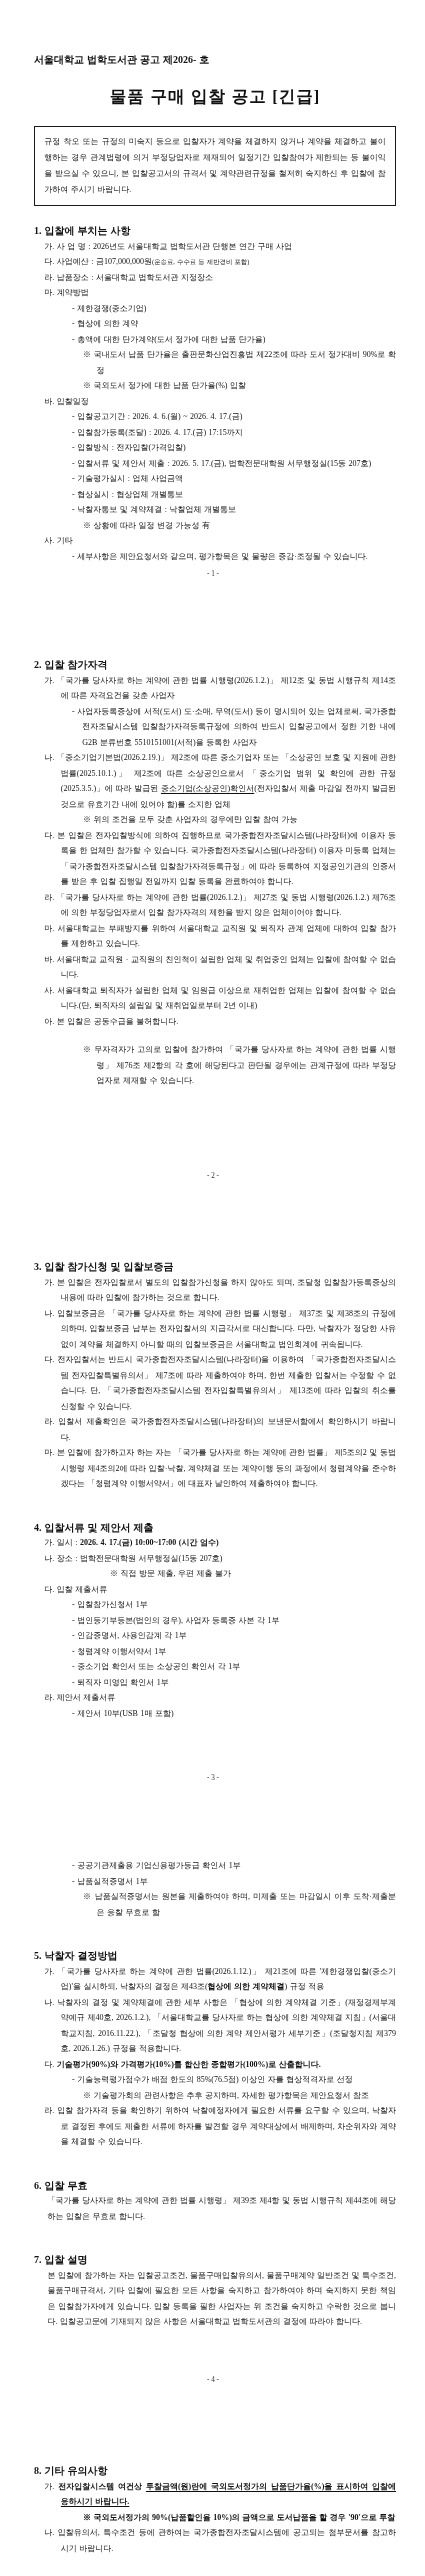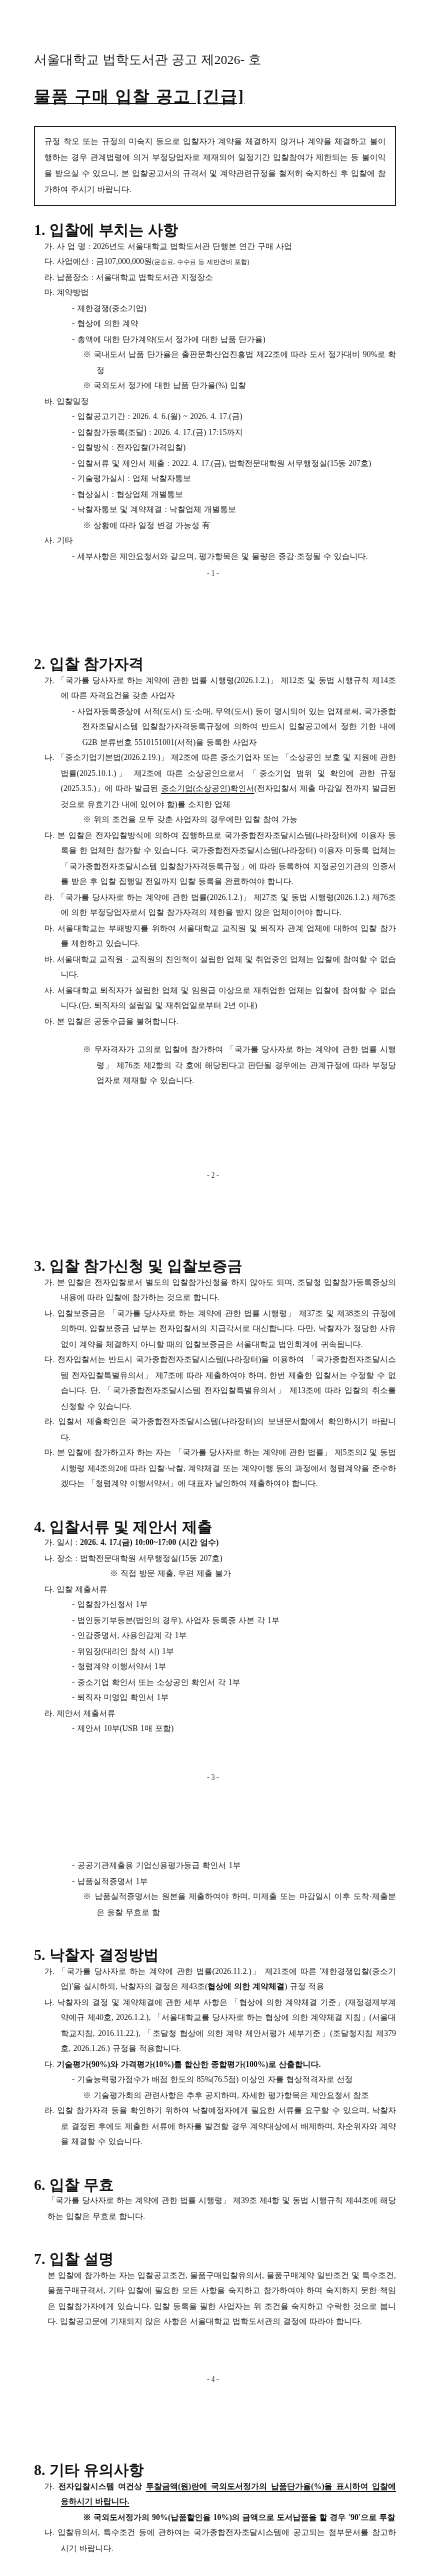--- a/index.html
+++ b/index.html
@@ -1,23 +1,23 @@
 <!DOCTYPE html>
 <html style="font-size:8.2px"><head>
 <meta charset="utf-8">
 <style>
   html,body{margin:0;padding:0;background:#ffffff;}
   body{width:426px;font-family:"Liberation Serif","DejaVu Serif",serif;color:#111;}
   .doc{width:426px;}
   .page{position:relative;height:602px;box-sizing:border-box;padding:52px 30px 0 34px;overflow:visible;}
   .line{font-size:8px;line-height:15.5px;text-align:justify;word-spacing:0.5px;}
-  .doc-header{font-size:13px;font-weight:400;text-align:left;}
-  .doc-title{font-size:16.5px;font-weight:bold;letter-spacing:1px;line-height:23px;text-decoration:underline;}
+  .doc-header{font-size:10px;font-weight:700;text-align:left;}
+  .doc-title{font-size:16.5px;font-weight:bold;text-align:center;letter-spacing:1px;line-height:23px;}
   .box{border:1px solid #1a1a1a;padding:7.2px 9.3px;line-height:16px;}
-  .sec{font-weight:bold;font-size:15px;margin-top:3.1px;}
+  .sec{font-weight:bold;font-size:10px;margin-top:3.1px;}
   .item{margin-left:10.3px;padding-left:16.5px;text-indent:-16.5px;}
   .dash{margin-left:38px;padding-left:10.3px;text-indent:-10.3px;}
   .note{margin-left:49px;padding-left:13.4px;text-indent:-13.4px;}
   .note2{margin-left:76px;padding-left:13.4px;text-indent:-13.4px;}
   .body1{margin-left:13.4px;}
   .g1{margin-top:13.4px;}
   .g2{margin-top:17.5px;}
   .g3{margin-top:28px;}
   .b{font-weight:bold;}
   .u{text-decoration:underline;text-underline-offset:1.5px;font-family:Liberation Serif, serif;}
@@ -39,22 +39,22 @@
       <div class="line item"><span>마. 계약방법</span></div>
       <div class="line dash"><span>- 제한경쟁(중소기업)</span></div>
       <div class="line dash"><span>- 협상에 의한 계약</span></div>
       <div class="line dash"><span>- 총액에 대한 단가계약(도서 정가에 대한 납품 단가율)</span></div>
       <div class="line note"><span>※ 국내도서 납품 단가율은 출판문화산업진흥법 제22조에 따라 도서 정가대비 90%로 확정</span></div>
       <div class="line note"><span>※ 국외도서 정가에 대한 납품 단가율(%) 입찰</span></div>
       <div class="line item"><span>바. 입찰일정</span></div>
       <div class="line dash"><span>- 입찰공고기간 : 2026. 4. 6.(월) ~ 2026. 4. 17.(금)</span></div>
       <div class="line dash"><span>- 입찰참가등록(조달) : 2026. 4. 17.(금) 17:15까지</span></div>
       <div class="line dash"><span>- 입찰방식 : 전자입찰(가격입찰)</span></div>
-      <div class="line dash"><span>- 입찰서류 및 제안서 제출 : 2022. 4. 17.(금), 법학전문대학원 서무행정실(15동 207호)</span></div>
-      <div class="line dash"><span>- 기술평가실시 : 업체 낙찰자통보</span></div>
+      <div class="line dash"><span>- 입찰서류 및 제안서 제출 : 2026. 5. 17.(금), 법학전문대학원 서무행정실(15동 207호)</span></div>
+      <div class="line dash"><span>- 기술평가실시 : 업체 사업금액</span></div>
       <div class="line dash"><span>- 협상실시 : 협상업체 개별통보</span></div>
       <div class="line dash"><span>- 낙찰자통보 및 계약체결 : 낙찰업체 개별통보</span></div>
       <div class="line note"><span>※ 상황에 따라 일정 변경 가능성 有</span></div>
       <div class="line item"><span>사. 기타</span></div>
       <div class="line dash"><span>- 세부사항은 제안요청서와 같으며, 평가항목은 및 물량은 증감·조정될 수 있습니다.</span></div>
       <div class="pagenum">- 1 -</div>
     </div>
     <div class="page">
       <div class="line sec"><span>2. 입찰 참가자격</span></div>
       <div class="line item"><span>가. 「국가를 당사자로 하는 계약에 관한 법률 시행령(2026.1.2.)」 제12조 및 동법 시행규칙 제14조에 따른 자격요건을 갖춘 사업자</span></div>
@@ -78,34 +78,33 @@
       <div class="line item"><span>라. 입찰서 제출확인은 국가종합전자조달시스템(나라장터)의 보낸문서함에서 확인하시기 바랍니다.</span></div>
       <div class="line item"><span>마. 본 입찰에 참가하고자 하는 자는 「국가를 당사자로 하는 계약에 관한 법률」 제5조의2 및 동법 시행령 제4조의2에 따라 입찰·낙찰, 계약체결 또는 계약이행 등의 과정에서 청렴계약을 준수하겠다는 「청렴계약 이행서약서」에 대표자 날인하여 제출하여야 합니다.</span></div>
       <div class="line sec g3"><span>4. 입찰서류 및 제안서 제출</span></div>
       <div class="line item"><span>가. 일시 : </span><span class="b">2026. 4. 17.(금) 10:00~17:00 (시간 엄수)</span></div>
       <div class="line item"><span>나. 장소 : 법학전문대학원 서무행정실(15동 207호)</span></div>
       <div class="line note2"><span>※ 직접 방문 제출, 우편 제출 불가</span></div>
       <div class="line item"><span>다. 입찰 제출서류</span></div>
       <div class="line dash"><span>- 입찰참가신청서 1부</span></div>
       <div class="line dash"><span>- 법인등기부등본(법인의 경우), 사업자 등록증 사본 각 1부</span></div>
       <div class="line dash"><span>- 인감증명서, 사용인감계 각 1부</span></div>
-      <div class="line dash"><span>- 위임장(대리인 참석 시) 1부</span></div>
       <div class="line dash"><span>- 청렴계약 이행서약서 1부</span></div>
       <div class="line dash"><span>- 중소기업 확인서 또는 소상공인 확인서 각 1부</span></div>
       <div class="line dash"><span>- 퇴직자 미영입 확인서 1부</span></div>
       <div class="line item"><span>라. 제안서 제출서류</span></div>
       <div class="line dash"><span>- 제안서 10부(USB 1매 포함)</span></div>
       <div class="pagenum">- 3 -</div>
     </div>
     <div class="page">
       <div class="line dash"><span>- 공공기관제출용 기업신용평가등급 확인서 1부</span></div>
       <div class="line dash"><span>- 납품실적증명서 1부</span></div>
       <div class="line note"><span>※ 납품실적증명서는 원본을 제출하여야 하며, 미제출 또는 마감일시 이후 도착·제출분은 응찰 무효로 함</span></div>
       <div class="line sec g3"><span>5. 낙찰자 결정방법</span></div>
-      <div class="line item"><span>가. 「국가를 당사자로 하는 계약에 관한 법률(2026.11.2.)」 제21조에 따른 '제한경쟁입찰(중소기업)'을 실시하되, 낙찰자의 결정은 제43조(</span><span class="b">협상에 의한 계약체결</span><span>) 규정 적용</span></div>
+      <div class="line item"><span>가. 「국가를 당사자로 하는 계약에 관한 법률(2026.1.12.)」 제21조에 따른 '제한경쟁입찰(중소기업)'을 실시하되, 낙찰자의 결정은 제43조(</span><span class="b">협상에 의한 계약체결</span><span>) 규정 적용</span></div>
       <div class="line item"><span>나. 낙찰자의 결정 및 계약체결에 관한 세부 사항은 「협상에 의한 계약체결 기준」(재정경제부계약예규 제40호, 2026.1.2.), 「서울대학교를 당사자로 하는 협상에 의한 계약체결 지침」(서울대학교지침, 2016.11.22.), 「조달청 협상에 의한 계약 제안서평가 세부기준」(조달청지침 제379호, 2026.1.26.) 규정을 적용합니다.</span></div>
       <div class="line item"><span>다. </span><span class="b">기술평가(90%)와 가격평가(10%)를 합산한 종합평가(100%)로 산출합니다.</span></div>
       <div class="line dash"><span>- 기술능력평가점수가 배점 한도의 85%(76.5점) 이상인 자를 협상적격자로 선정</span></div>
       <div class="line note"><span>※ 기술평가회의 관련사항은 추후 공지하며, 자세한 평가항목은 제안요청서 참조</span></div>
       <div class="line item"><span>라. 입찰 참가자격 등을 확인하기 위하여 낙찰예정자에게 필요한 서류를 요구할 수 있으며, 낙찰자로 결정된 후에도 제출한 서류에 하자를 발견할 경우 계약대상에서 배제하며, 차순위자와 계약을 체결할 수 있습니다.</span></div>
       <div class="line sec g3"><span>6. 입찰 무효</span></div>
       <div class="line body1"><span>「국가를 당사자로 하는 계약에 관한 법률 시행령」 제39조 제4항 및 동법 시행규칙 제44조에 해당하는 입찰은 무효로 합니다.</span></div>
       <div class="line sec g3"><span>7. 입찰 설명</span></div>
       <div class="line body1"><span>본 입찰에 참가하는 자는 입찰공고조건, 물품구매입찰유의서, 물품구매계약 일반조건 및 특수조건, 물품구매규격서, 기타 입찰에 필요한 모든 사항을 숙지하고 참가하여야 하며 숙지하지 못한 책임은 입찰참가자에게 있습니다. 입찰 등록을 필한 사업자는 위 조건을 숙지하고 수락한 것으로 봅니다. 입찰공고문에 기재되지 않은 사항은 서울대학교 법학도서관의 결정에 따라야 합니다.</span></div>
       <div class="pagenum">- 4 -</div>

